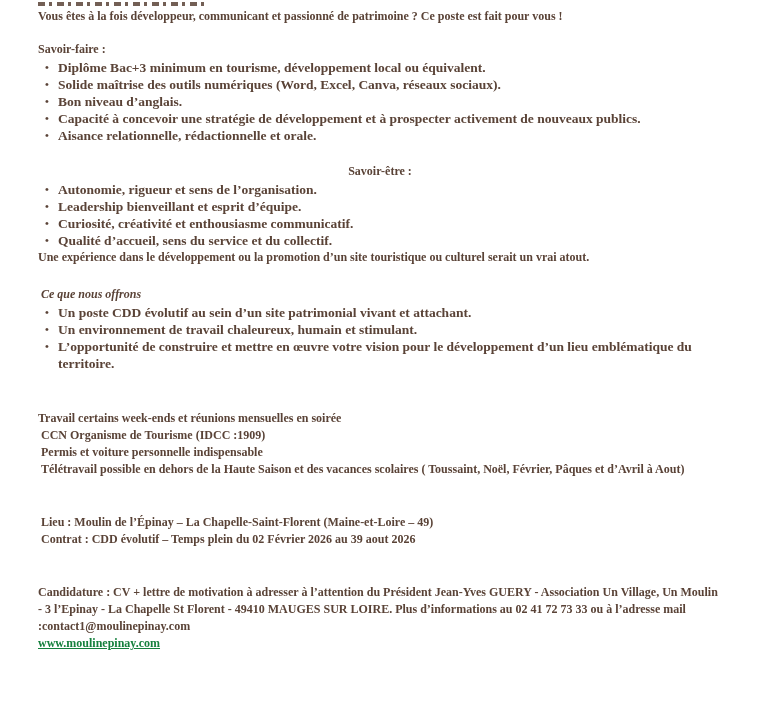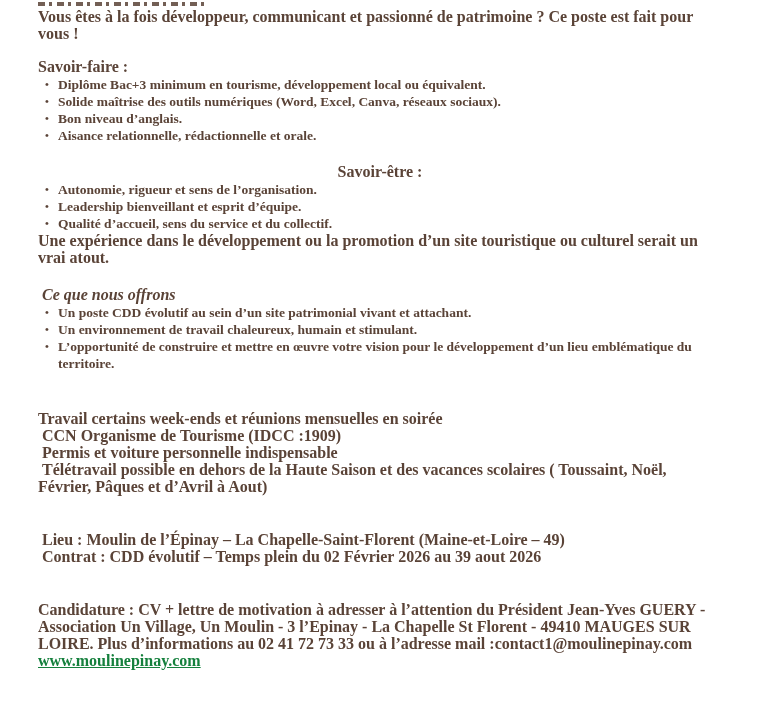--- a/index.html
+++ b/index.html
@@ -11,21 +11,21 @@
   }
   body {
     font-family: "Liberation Serif", "DejaVu Serif", serif;
     font-weight: 700;
     font-size: 13.5px;
     line-height: 17px;
     color: #5a4337;
     padding: 2px 42px 0 38px;
   }
   p, h3 {
-    font-size: 16px;
+    font-size: 12px;
     font-weight: 700;
     white-space: pre-wrap;
     margin: 0;
   }
   .clipped-remnant {
     height: 4px;
     width: 170px;
     margin-bottom: 2px;
     background: repeating-linear-gradient(90deg,
       #5a4337 0px, #5a4337 7px,
@@ -63,27 +63,29 @@
 
 <div class="clipped-remnant"></div>
 
 <p class="intro">Vous êtes à la fois développeur, communicant et passionné de patrimoine ? Ce poste est fait pour vous !</p>
 
 <h3>Savoir-faire :</h3>
 <ul>
   <li>Diplôme Bac+3 minimum en tourisme, développement local ou équivalent.</li>
   <li>Solide maîtrise des outils numériques (Word, Excel, Canva, réseaux sociaux).</li>
   <li>Bon niveau d’anglais.</li>
+  <li>Capacité à concevoir une stratégie de développement et à prospecter activement de nouveaux publics.</li>
   <li>Aisance relationnelle, rédactionnelle et orale.</li>
 </ul>
 
 <h3 class="gap-etre">Savoir-être :</h3>
 <ul>
   <li>Autonomie, rigueur et sens de l’organisation.</li>
   <li>Leadership bienveillant et esprit d’équipe.</li>
+  <li>Curiosité, créativité et enthousiasme communicatif.</li>
   <li>Qualité d’accueil, sens du service et du collectif.</li>
 </ul>
 <p>Une expérience dans le développement ou la promotion d’un site touristique ou culturel serait un vrai atout.</p>
 
 <h3 class="gap-offer"> Ce que nous offrons</h3>
 <ul>
   <li>Un poste CDD évolutif au sein d’un site patrimonial vivant et attachant.</li>
   <li>Un environnement de travail chaleureux, humain et stimulant.</li>
   <li>L’opportunité de construire et mettre en œuvre votre vision pour le développement d’un lieu emblématique du territoire.</li>
 </ul>

